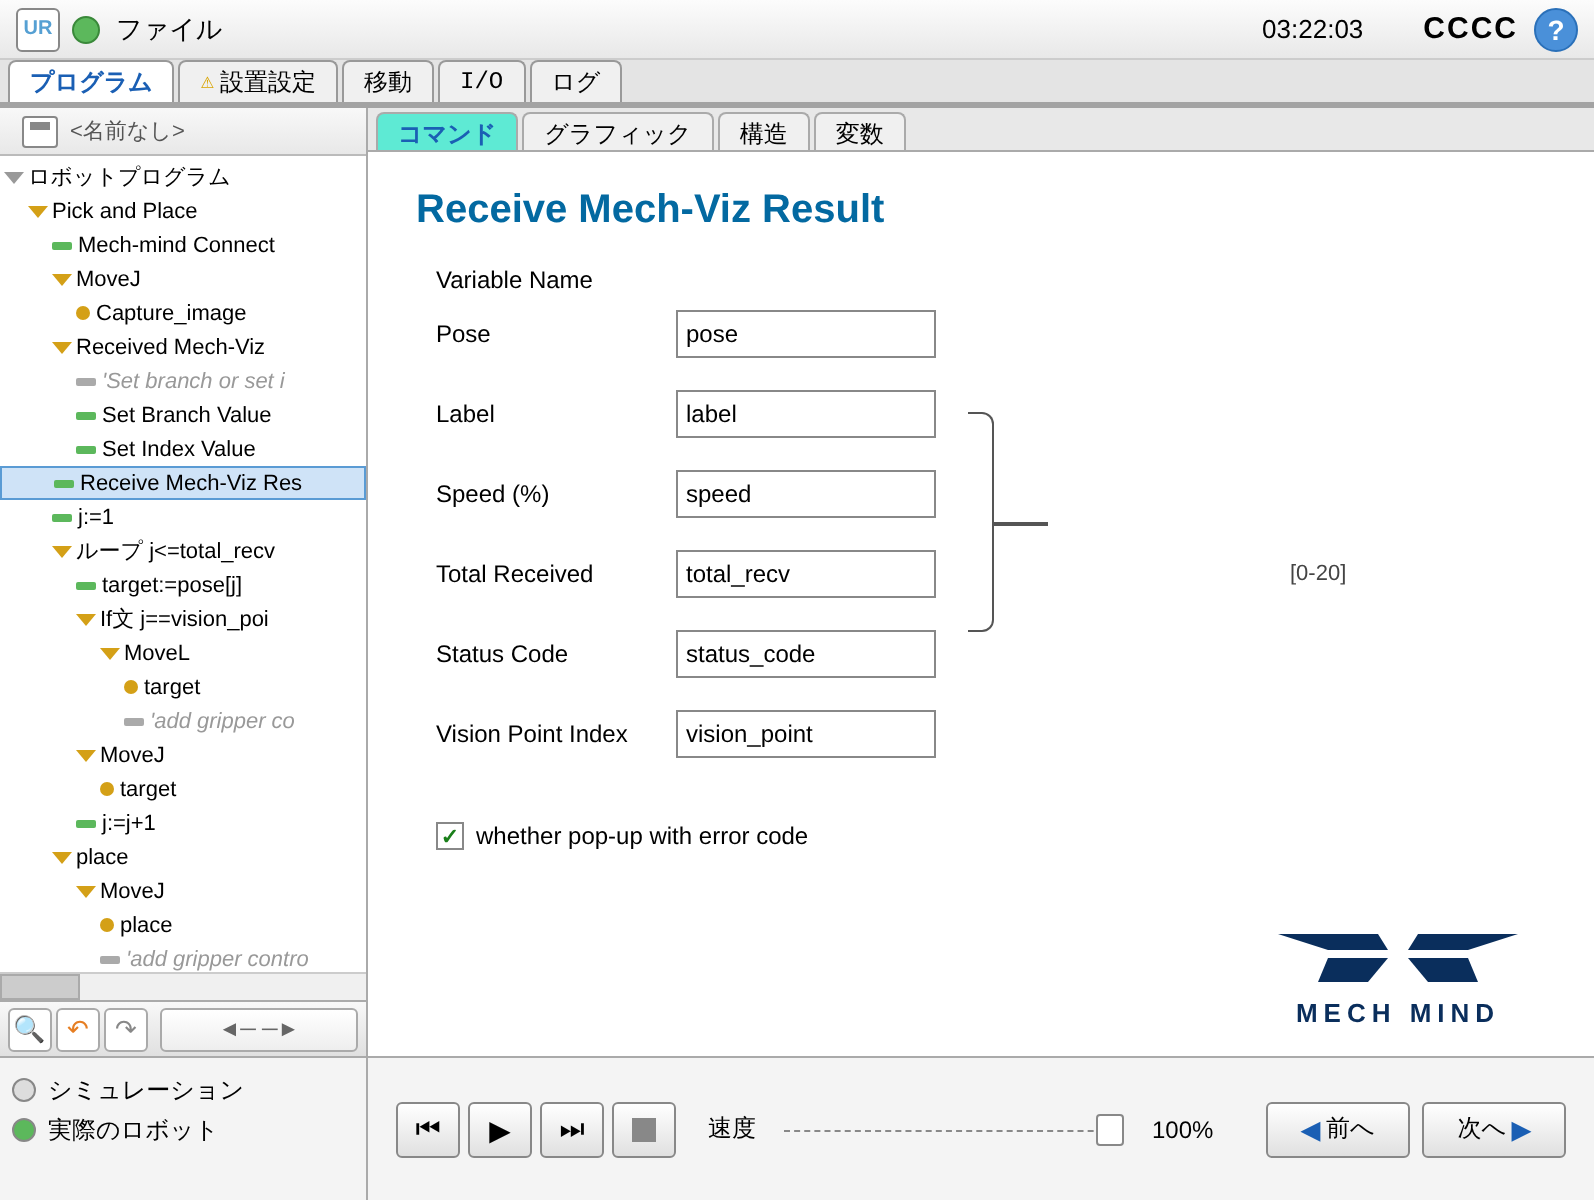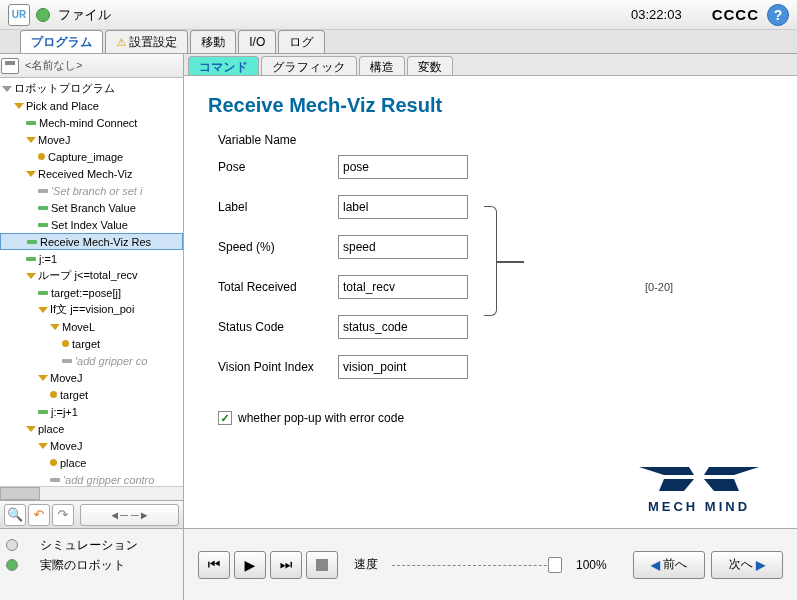--- a/index.html
+++ b/index.html
@@ -6,28 +6,28 @@
 body { font-family: "MS Gothic", "Meiryo", sans-serif; font-size: 12px; background: #f8f8f8; width: 797px; height: 600px; overflow: hidden; position: relative; }
 .titlebar { height: 30px; background: linear-gradient(#fcfcfc, #e8e8e8); border-bottom: 1px solid #ccc; display: flex; align-items: center; padding: 0 8px; }
 .ur-logo { width: 22px; height: 22px; background: #fff; border: 1px solid #888; border-radius: 3px; display: flex; align-items: center; justify-content: center; font-weight: bold; font-size: 10px; color: #56a0d3; margin-right: 6px; }
 .status-dot { width: 14px; height: 14px; background: #5cb85c; border-radius: 50%; margin-right: 8px; border: 1px solid #3a893a; }
 .titlebar .file-label { font-size: 13px; }
 .titlebar .spacer { flex: 1; }
 .titlebar .time { font-size: 13px; margin-right: 30px; }
 .titlebar .cccc { font-weight: bold; font-size: 15px; letter-spacing: 1px; margin-right: 8px; }
 .help-btn { width: 22px; height: 22px; background: #4a90d9; color: #fff; border-radius: 50%; display: flex; align-items: center; justify-content: center; font-weight: bold; font-size: 14px; border: 1px solid #2a70b9; cursor: pointer; }
 
-.main-tabs { display: flex; background: #e4e4e4; border-bottom: 1px solid #a3a3a3; height: 24px; padding-left: 20px; }
+.main-tabs { display: flex; background: #e4e4e4; border-bottom: 3px solid #a3a3a3; height: 24px; padding-left: 4px; font-family: Liberation Mono, monospace; }
 .main-tab { padding: 4px 10px; font-size: 12px; border: 1px solid #999; border-bottom: none; background: #f0f0f0; margin-right: 2px; border-radius: 4px 4px 0 0; cursor: pointer; display: flex; align-items: center; }
 .main-tab.active { background: #fff; color: #1a5fb4; font-weight: bold; }
 .main-tab .warn { color: #d9a400; margin-right: 3px; font-size: 11px; }
 
 .content-row { display: flex; height: 474px; }
 .left-col { width: 184px; border-right: 1px solid #aaa; display: flex; flex-direction: column; background: #fff; }
-.filebar { height: 24px; background: linear-gradient(#f8f8f8,#e8e8e8); border-bottom: 1px solid #bbb; display: flex; align-items: center; padding: 0 1px; }
+.filebar { height: 24px; background: linear-gradient(#f8f8f8,#e8e8e8); border-bottom: 1px solid #bbb; display: flex; align-items: center; padding: 0 11px; }
 .disk-icon { width: 18px; height: 16px; background: #fff; border: 1px solid #888; border-radius: 2px; margin-right: 6px; position: relative; }
 .disk-icon::before { content: ""; position: absolute; top: 2px; left: 3px; width: 10px; height: 4px; background: #888; }
 .filename { font-size: 11px; color: #555; }
 
 .tree { flex: 1; overflow: hidden; font-size: 11px; padding: 2px 0; background: #fff; position: relative; }
 .tree-row { display: flex; align-items: center; height: 17px; padding-left: 2px; white-space: nowrap; cursor: pointer; }
 .tree-row.selected { background: #cfe3f7; border: 1px solid #5a9bd4; }
 .ind { display: inline-block; }
 .tri { width: 0; height: 0; border-left: 5px solid transparent; border-right: 5px solid transparent; margin-right: 2px; display: inline-block; }
 .tri.down { border-top: 6px solid #999; }
@@ -70,21 +70,21 @@
 
 .checkbox-row { margin-top: 24px; margin-left: 10px; display: flex; align-items: center; gap: 6px; }
 .cb { width: 14px; height: 14px; border: 1px solid #888; display: flex; align-items: center; justify-content: center; color: #1a7f1a; font-size: 11px; font-weight: bold; }
 
 .mech-logo { position: absolute; right: 28px; bottom: 14px; text-align: center; }
 .mech-logo svg { display: block; margin: 0 auto 4px; }
 .mech-logo .logo-txt { font-size: 13px; font-weight: bold; color: #0a2e5c; letter-spacing: 3px; }
 
 .bottom-bar { position: absolute; bottom: 0; left: 0; right: 0; height: 72px; border-top: 1px solid #aaa; background: #f4f4f4; display: flex; }
 .bottom-left { width: 184px; border-right: 1px solid #aaa; padding: 6px; }
-.bot-row { display: flex; align-items: center; gap: 22px; font-size: 12px; height: 20px; }
+.bot-row { display: flex; align-items: center; gap: 6px; font-size: 12px; height: 20px; }
 .bot-dot { width: 12px; height: 12px; border-radius: 50%; border: 1px solid #888; }
 .bot-dot.gray { background: #ddd; }
 .bot-dot.green { background: #5cb85c; }
 
 .bottom-right { flex: 1; display: flex; align-items: center; padding: 0 14px; gap: 8px; }
 .play-controls { display: flex; gap: 4px; }
 .pc-btn { width: 32px; height: 28px; border: 1px solid #888; background: linear-gradient(#fff,#e0e0e0); border-radius: 3px; display: flex; align-items: center; justify-content: center; font-size: 14px; cursor: pointer; }
 .stop-sq { width: 12px; height: 12px; background: #888; }
 .speed-label { font-size: 12px; margin-left: 8px; }
 .speed-slider { flex: 1; height: 6px; position: relative; max-width: 170px; margin-left: 6px; }

